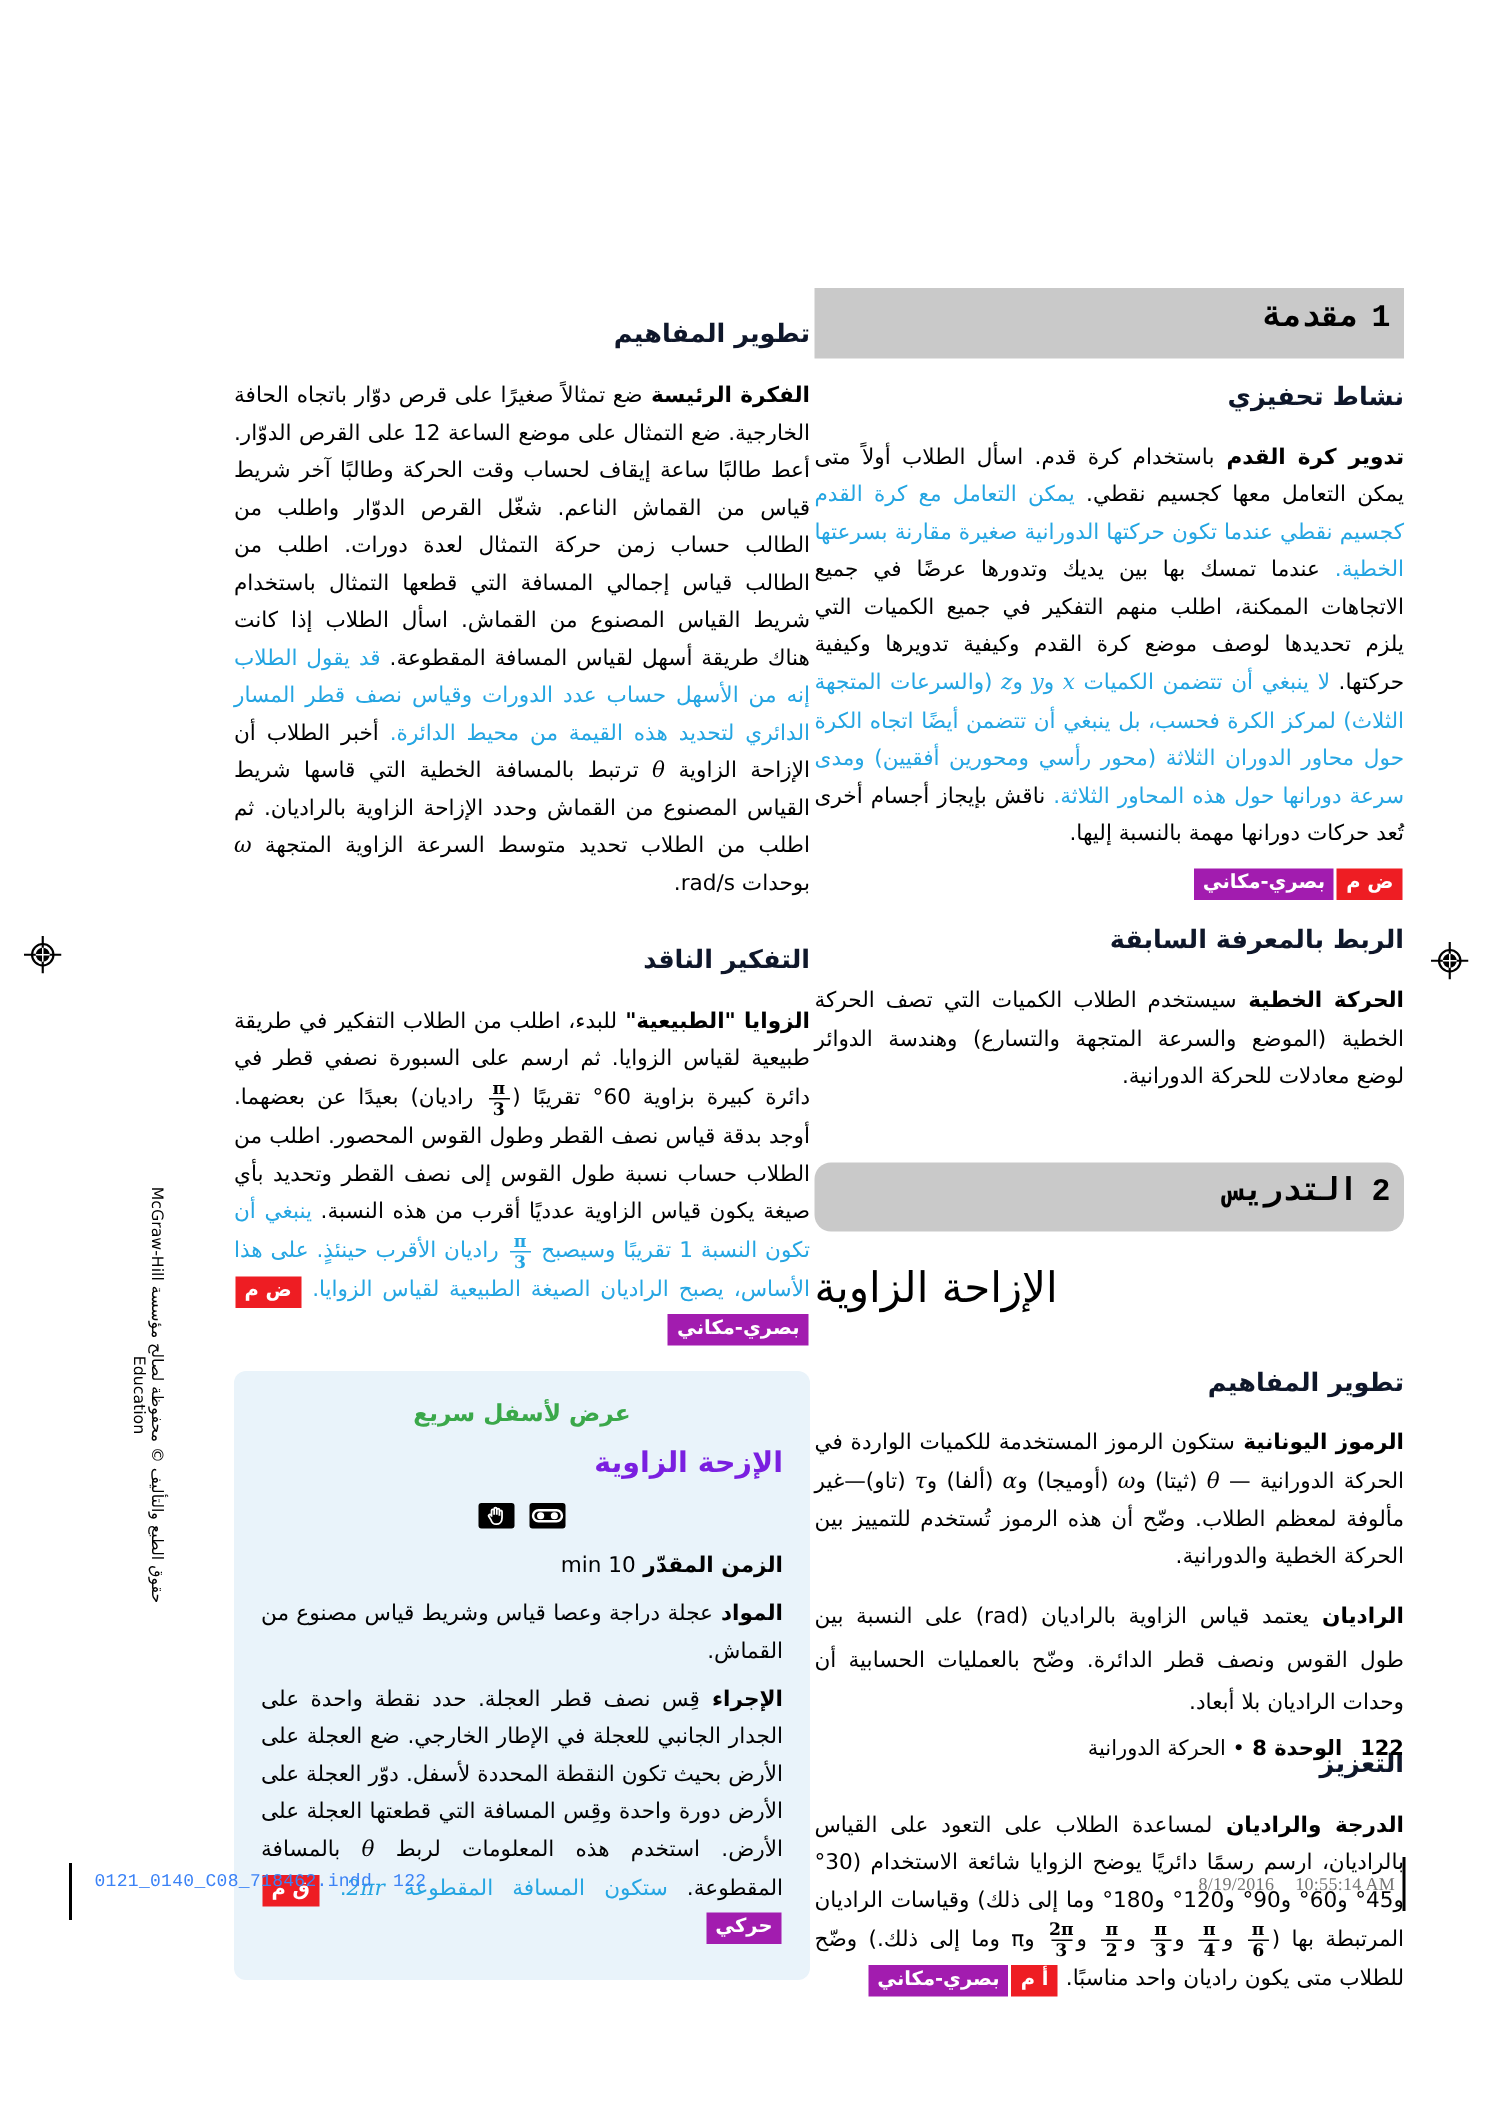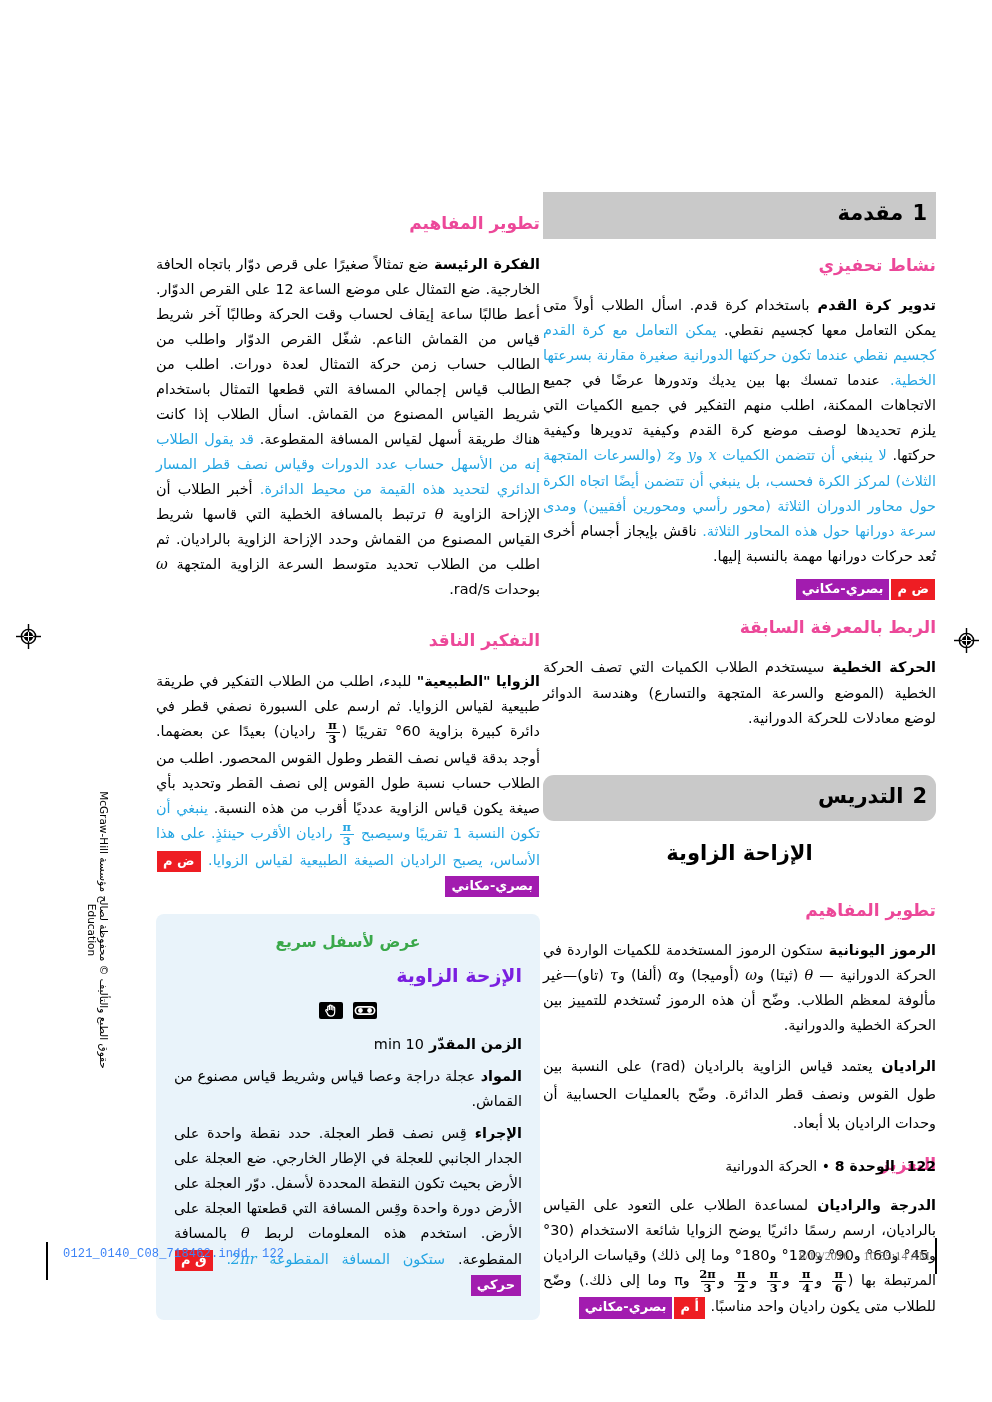--- a/index.html
+++ b/index.html
@@ -7,26 +7,26 @@
        font-family:"DejaVu Sans",sans-serif;overflow:hidden;}
   .page{position:absolute;inset:0;}
 
   
   .col{position:absolute;direction:rtl;text-align:justify;color:#000;
        font-size:14.4px;line-height:1.74;}
   .right-col{left:543px;width:393px;top:192px;}
   .left-col{left:156px;width:384px;top:197px;}
 
   .col p{margin:13px 0 7px;}
-  h3.hd{color:#ec4899;font-size:17px;font-weight:bold;margin:12px 0 4px;text-align:right;}
+  h3.hd{color:#0f172a;font-size:17px;font-weight:bold;margin:12px 0 4px;text-align:right;}
   .secbar{background:#c9c9c9;padding:3px 9px 7px;font-size:21px;font-weight:bold;
-          text-align:right;margin:0 0 8px;}
+          text-align:right;margin:0 0 8px;font-family:Liberation Mono, monospace;}
   .secbar .secnum{margin-left:9px;}
   .sb2{margin-top:44px;border-radius:11px;}
-  .lesson-title{font-size:21px;font-weight:bold;text-align:center;margin:14px 0 12px;}
+  .lesson-title{font-size:28px;font-weight:normal;text-align:left;margin:14px 0 12px;}
   .hd.sp{margin-top:24px;}
 
   
   .b{font-weight:bold;text-align:center;}
   .blue{color:#24a5e2;}
   .sym{font-family:"DejaVu Serif",serif;font-style:italic;}
   .tag{display:inline-block;color:#fff;font-weight:bold;font-size:13px;line-height:1.35;
        padding:1px 6px 3px;margin:0 1px;white-space:nowrap;}
   .tag.red{background:#ee1d23;}
   .tag.black{background:#a21caf;}

